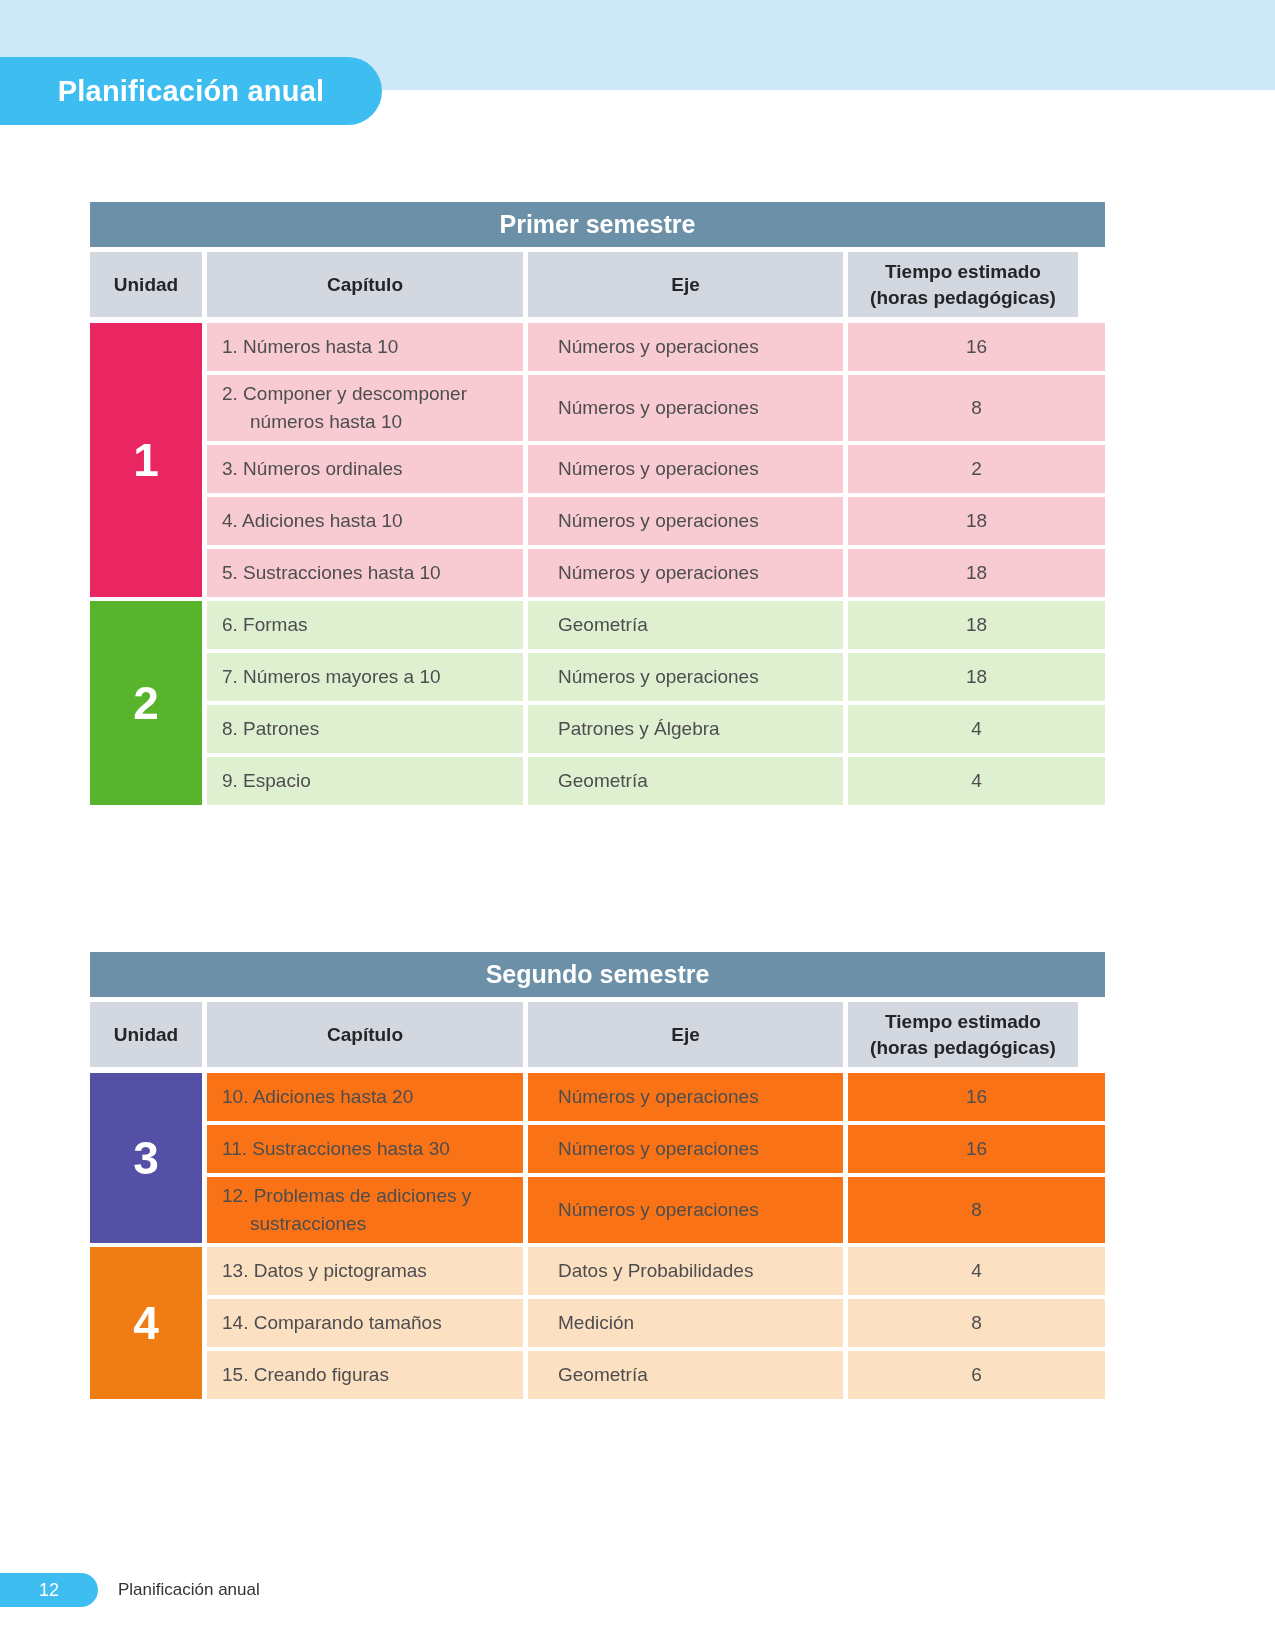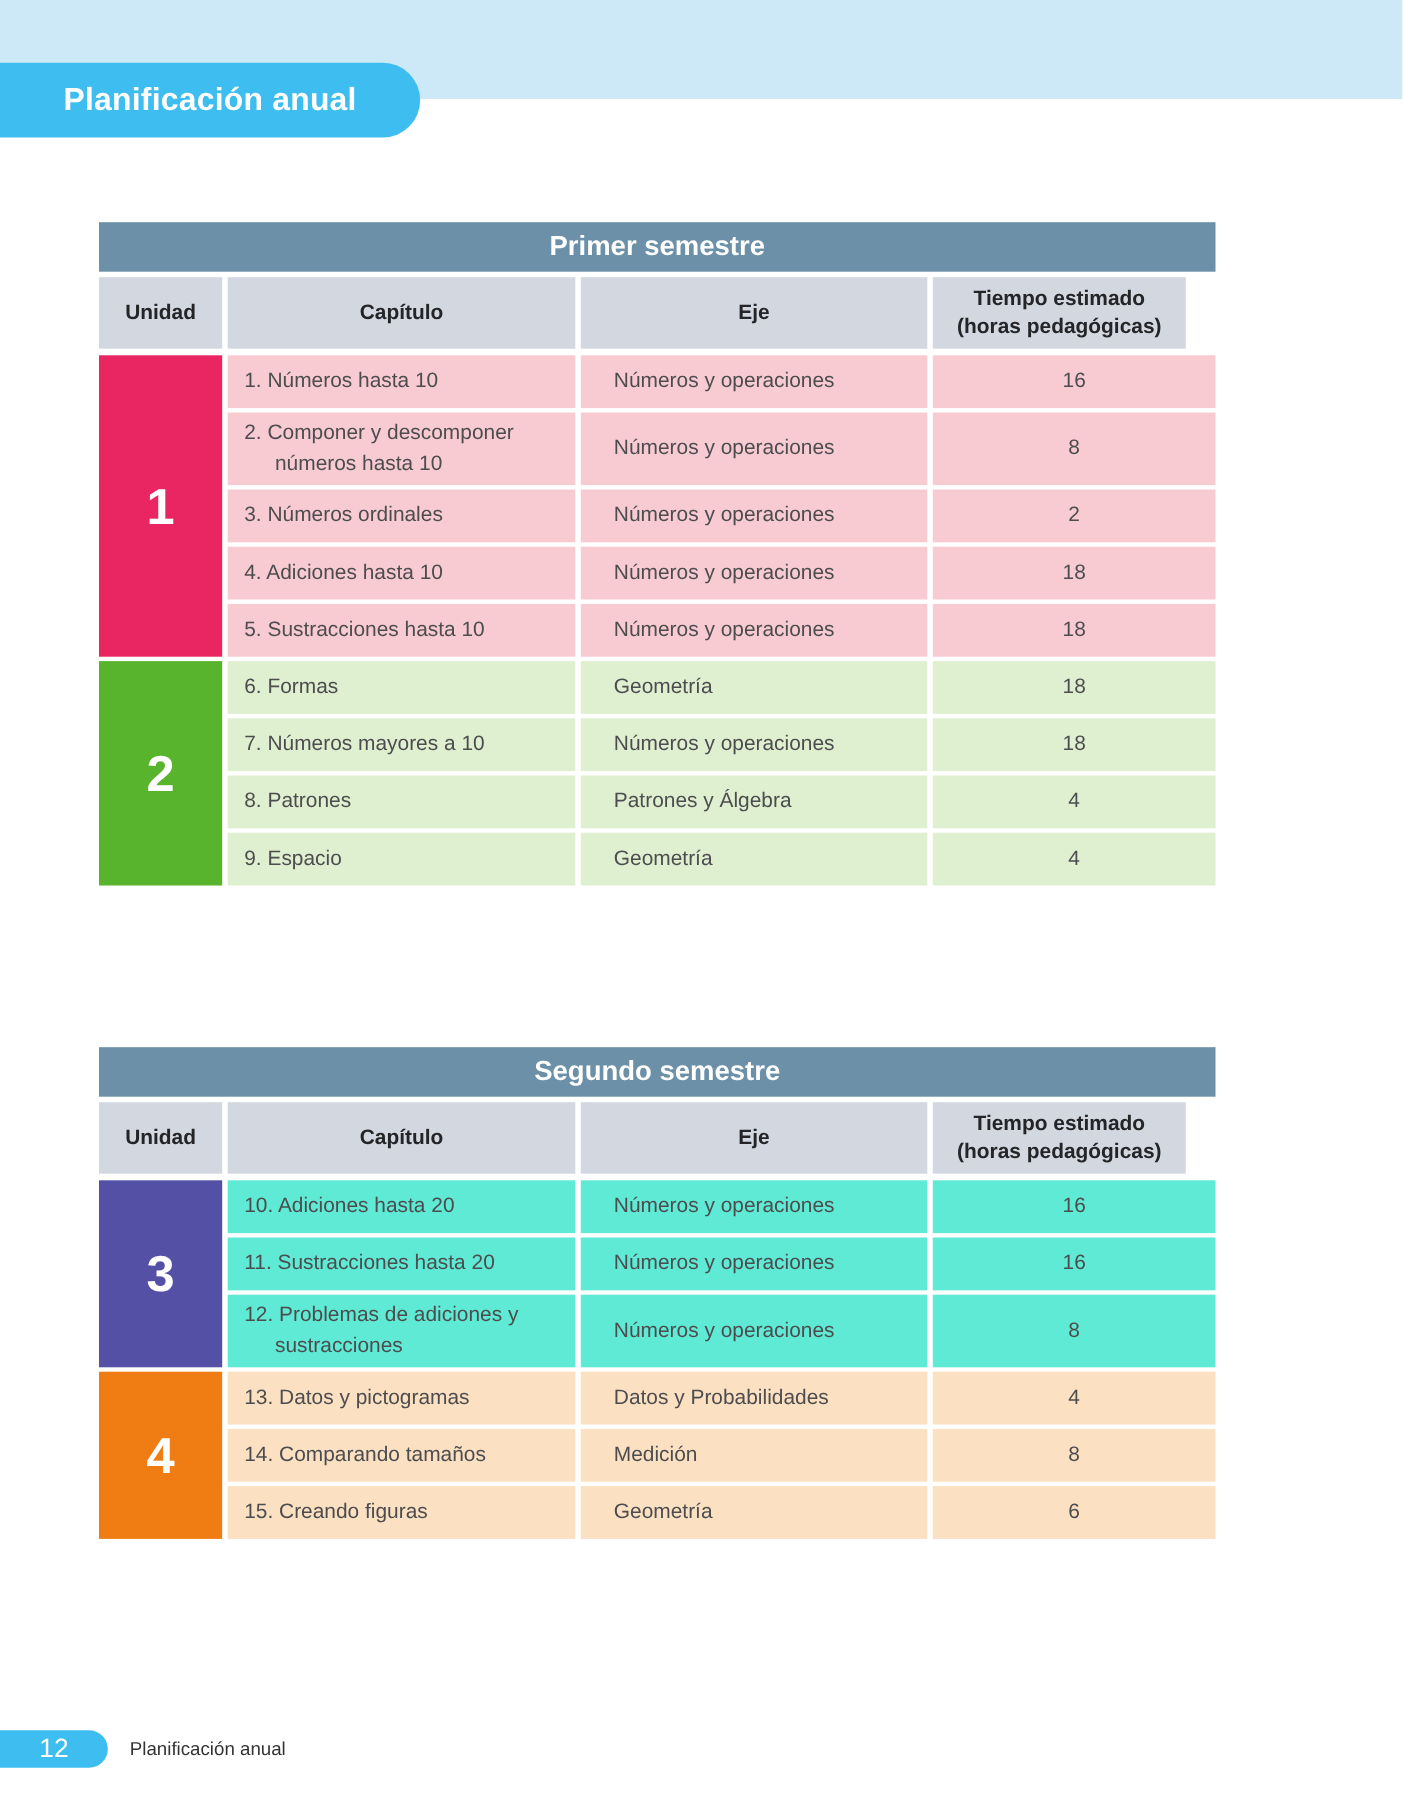--- a/index.html
+++ b/index.html
@@ -41,29 +41,29 @@
   .cell.eje { width:315px; padding-left:30px; }
   .cell.tiempo { width:257px; justify-content:center; }
   .cap-lines { display:flex; flex-direction:column; line-height:1.45; }
   .cap-lines .l2 { padding-left:28px; }
 
   .u1 .unit-block { background:#e92562; }
   .u1 .cell { background:#f8cbd3; }
   .u2 .unit-block { background:#58b32d; }
   .u2 .cell { background:#dff0d0; }
   .u3 .unit-block { background:#5450a6; }
-  .u3 .cell { background:#5eead4; }
+  .u3 .cell { background:#f97316; }
   .u4 .unit-block { background:#ef7d14; }
   .u4 .cell { background:#fce0c2; }
 
   
   .footer { position:absolute; top:1573px; left:0; display:flex; align-items:center; }
   .page-pill { width:98px; height:34px; background:#3ebef0; border-radius:0 17px 17px 0;
     display:flex; align-items:center; justify-content:center; }
-  .page-pill span { color:#ffffff; font-size:24px; }
+  .page-pill span { color:#ffffff; font-size:18px; }
   .footer-label { margin-left:20px; color:#333333; font-size:17px; }
 </style>
 </head>
 <body>
 
 <div class="page">
 
   <div class="top-band"></div>
   <div class="title-pill">
     <span>Planificación anual</span>
@@ -168,21 +168,21 @@
       <div class="unit-block">
         <span>3</span>
       </div>
       <div class="unit-rows">
         <div class="row">
           <div class="cell cap">10. Adiciones hasta 20</div>
           <div class="cell eje">Números y operaciones</div>
           <div class="cell tiempo">16</div>
         </div>
         <div class="row">
-          <div class="cell cap">11. Sustracciones hasta 20</div>
+          <div class="cell cap">11. Sustracciones hasta 30</div>
           <div class="cell eje">Números y operaciones</div>
           <div class="cell tiempo">16</div>
         </div>
         <div class="row tall">
           <div class="cell cap">
             <div class="cap-lines">
               <span class="l1">12. Problemas de adiciones y</span>
               <span class="l2">sustracciones</span>
             </div>
           </div>

